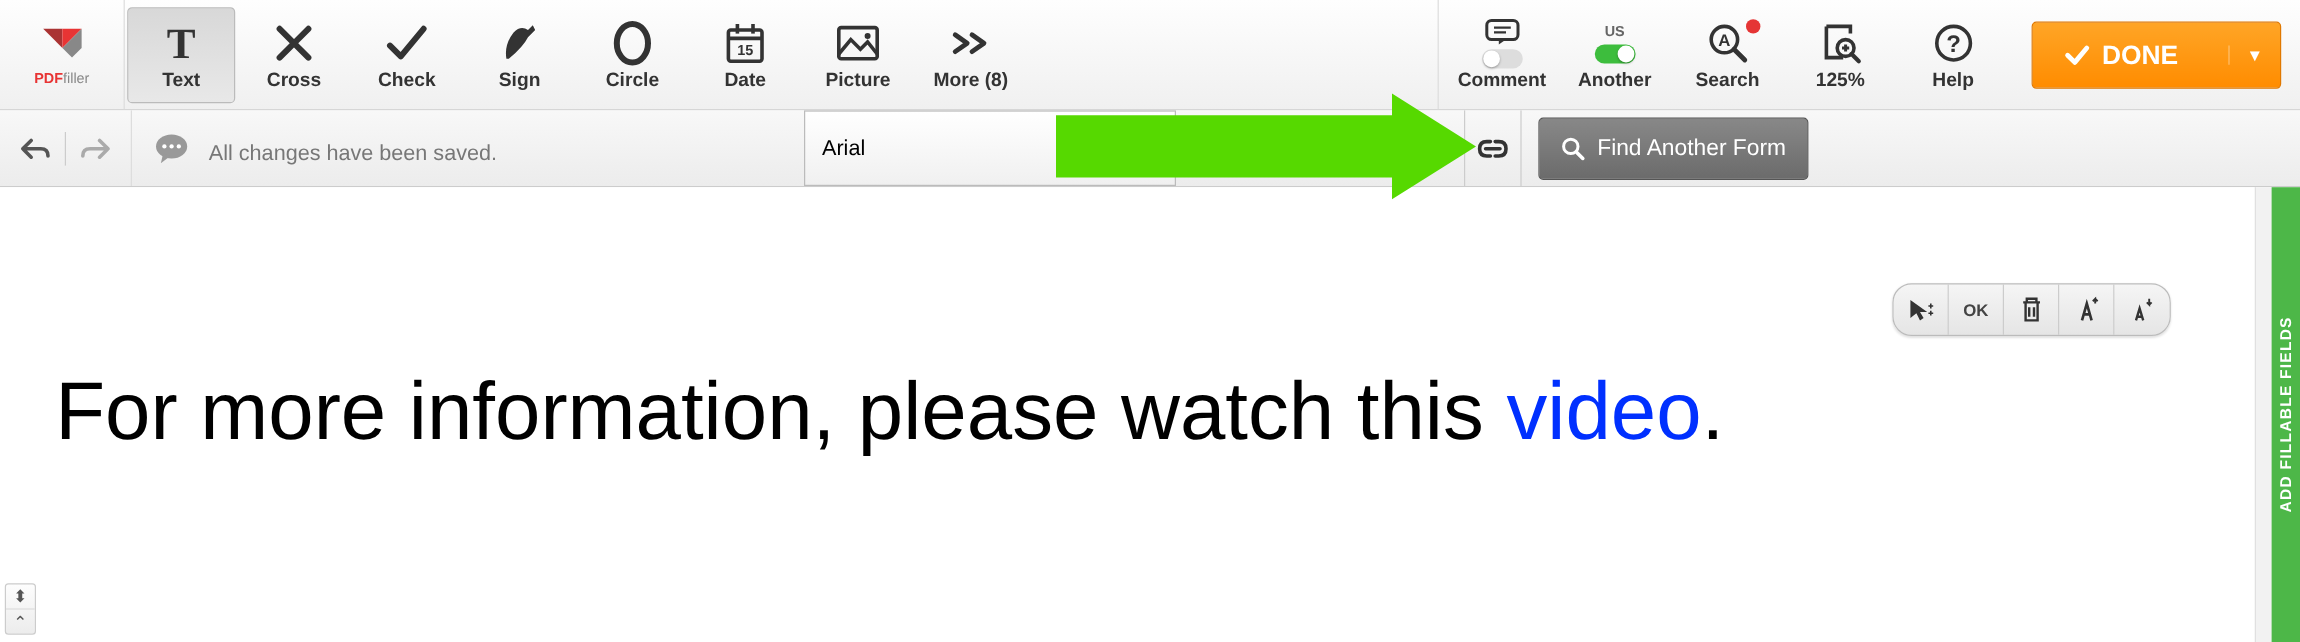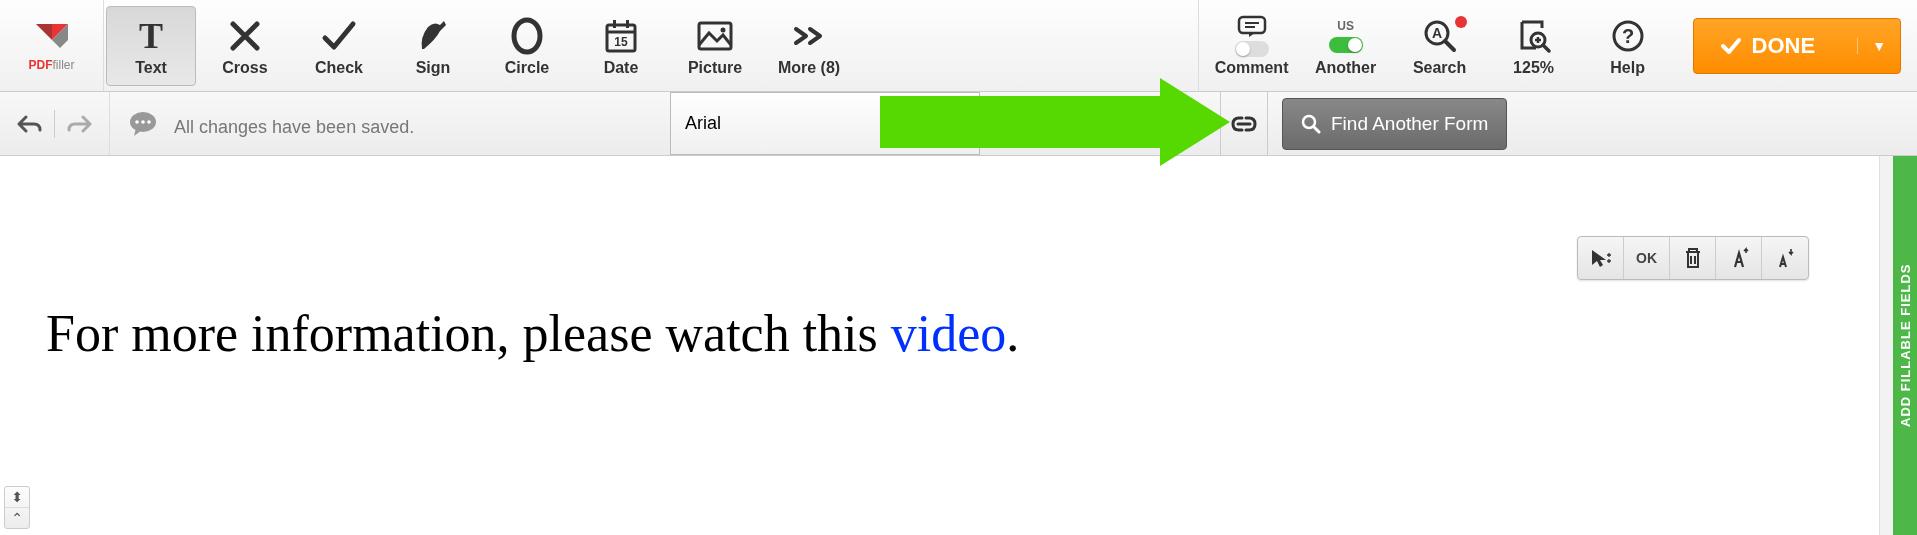--- a/index.html
+++ b/index.html
@@ -134,37 +134,37 @@
   border: 1px solid #555;
   cursor: pointer;
 }
 
 .canvas-area {
   position: relative;
   height: 379px;
   background: #fff;
 }
 .doc-text {
-  font-size: 52px;
-  font-family: Liberation Serif, serif;
+  font-size: 68px;
+  font-family: Liberation Sans, sans-serif;
   position: absolute;
   left: 46px;
   top: 148px;
   white-space: nowrap;
 }
 .doc-text .link-word { color: #0030ff; }
 
 .tool-palette {
   position: absolute;
   right: 108px;
   top: 80px;
   display: flex;
   background: linear-gradient(#f5f5f5, #e5e5e5);
   border: 1px solid #bbb;
-  border-radius: 4px;
+  border-radius: 16px;
   box-shadow: 0 1px 2px rgba(0,0,0,0.12);
 }
 .palette-btn {
   width: 46px;
   height: 42px;
   display: flex;
   align-items: center;
   justify-content: center;
   border-right: 1px solid #ccc;
   cursor: pointer;

